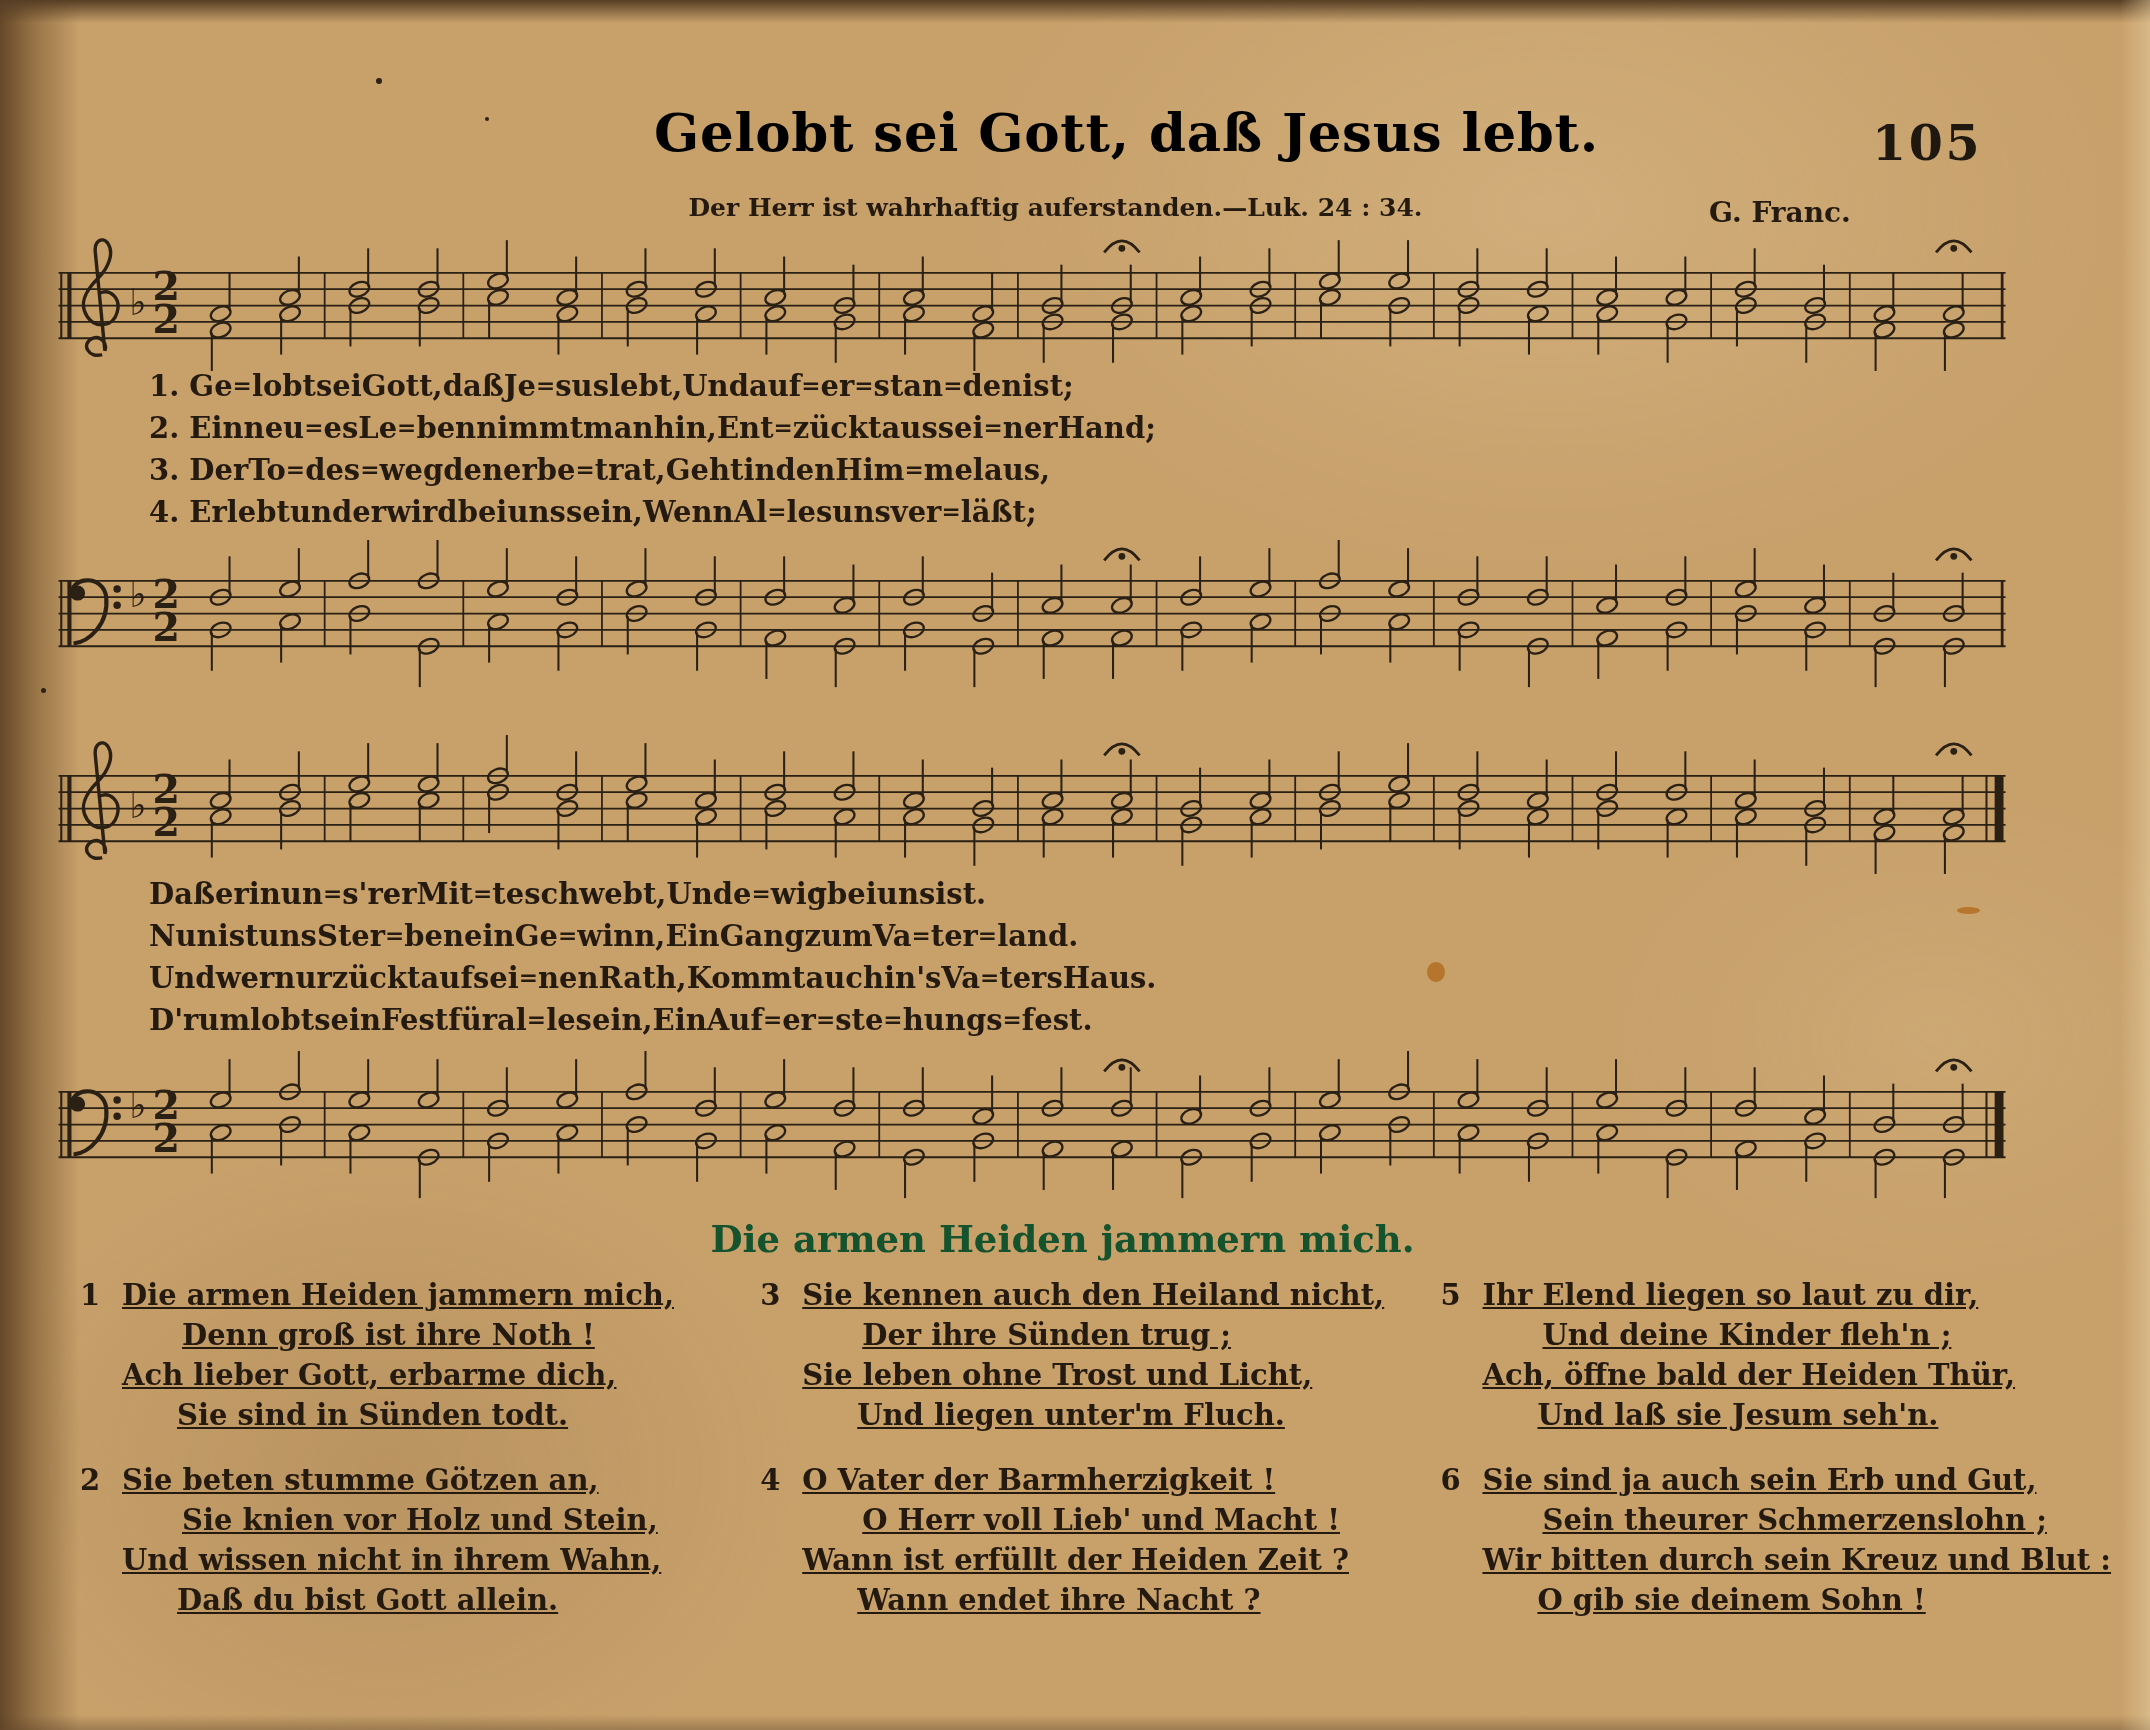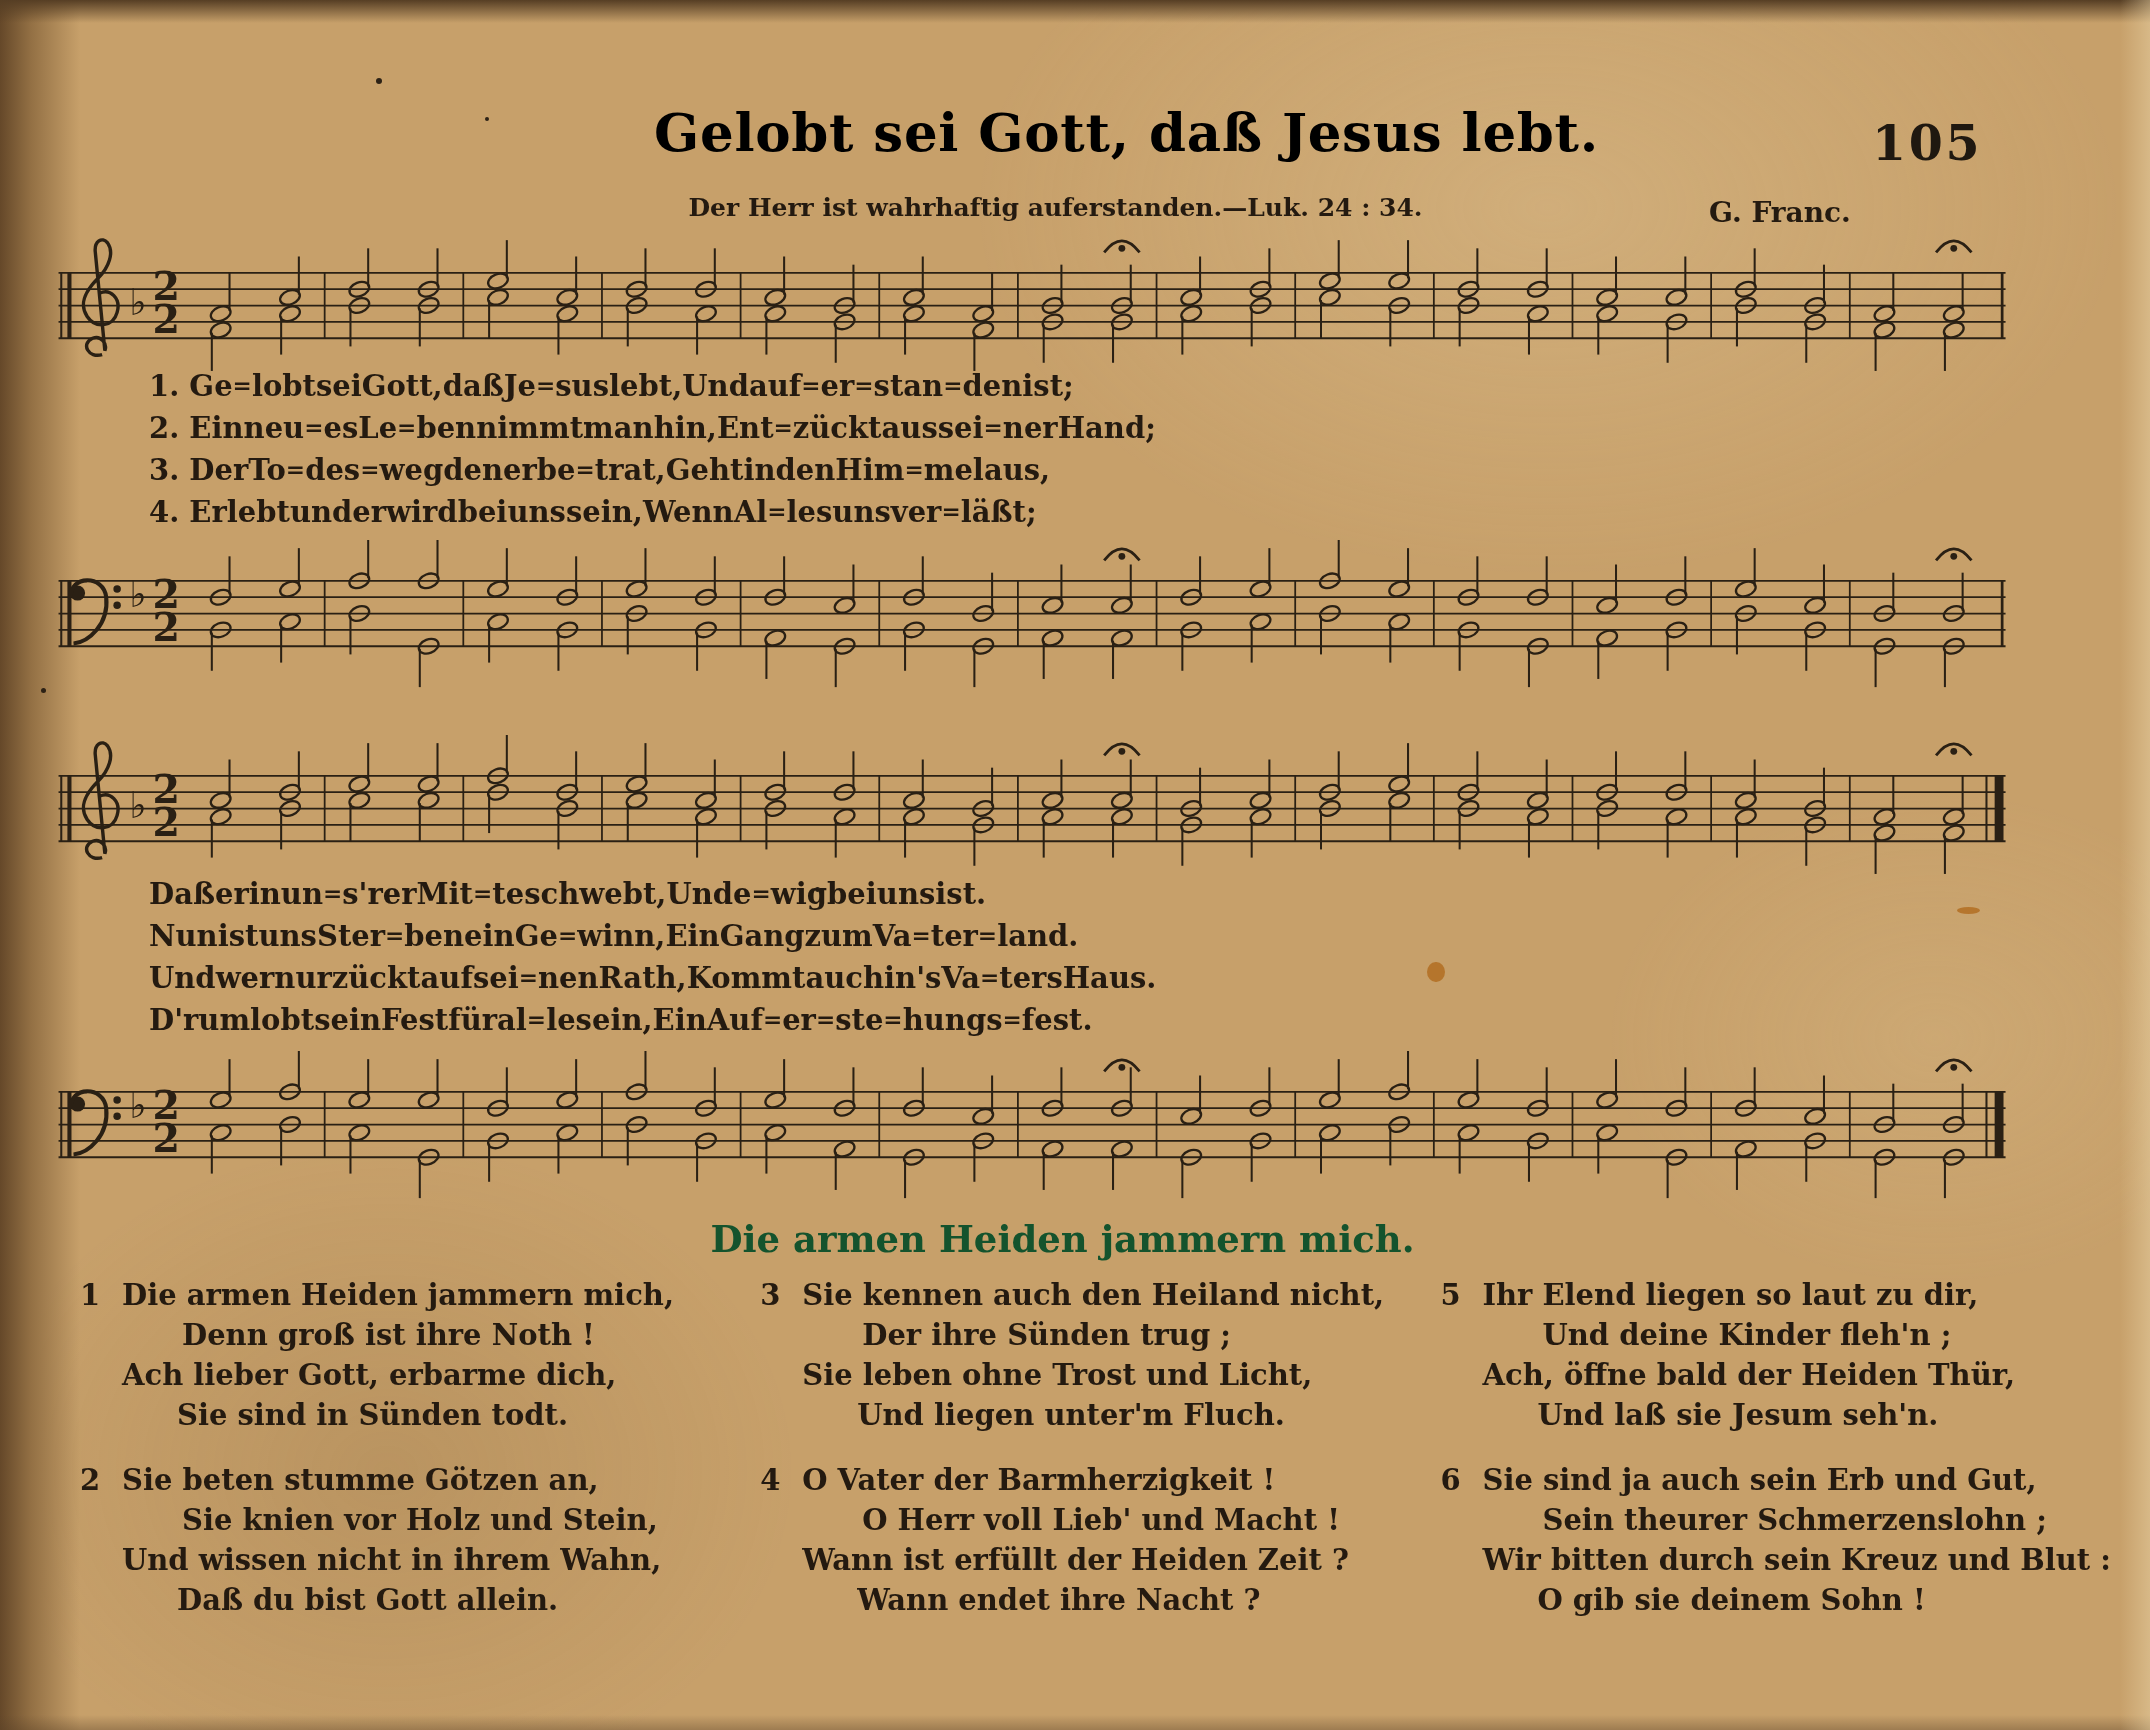--- a/index.html
+++ b/index.html
@@ -48,21 +48,21 @@
   .lyric-row .tok{display:inline-block;}
   .lyric-row .eq{font-size:23px;transform:translateY(-2.7px);}
 
   .second-title{position:absolute;top:1217px;left:681px;width:763px;text-align:center;
     font-size:37px;font-weight:bold;white-space:nowrap;color:#14532d;}
 
   .verse-columns{position:absolute;top:1275px;left:80px;width:2023px;
     display:flex;gap:17.7px;}
   .verse-col{flex:1;min-width:0;}
   .verse{margin-bottom:24.5px;}
-  .vline{font-size:29px;font-weight:700;line-height:40px;white-space:nowrap;}
+  .vline{font-size:29px;font-weight:700;line-height:40px;white-space:nowrap;text-decoration:underline;}
   .vline .vnum{display:inline-block;width:42px;font-weight:700;}
   .ind1{padding-left:102px;}
   .ind2{padding-left:42px;}
   .ind3{padding-left:97px;}
 </style>
 </head>
 <body>
 
 <div class="edge-left"></div>
 <div class="edge-top"></div>

